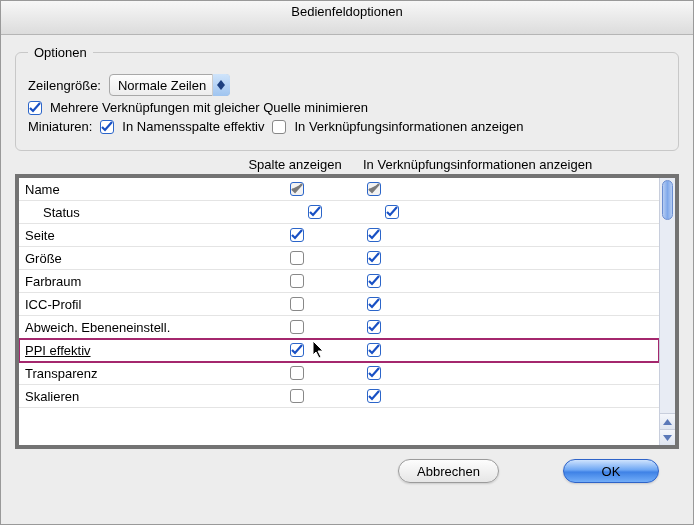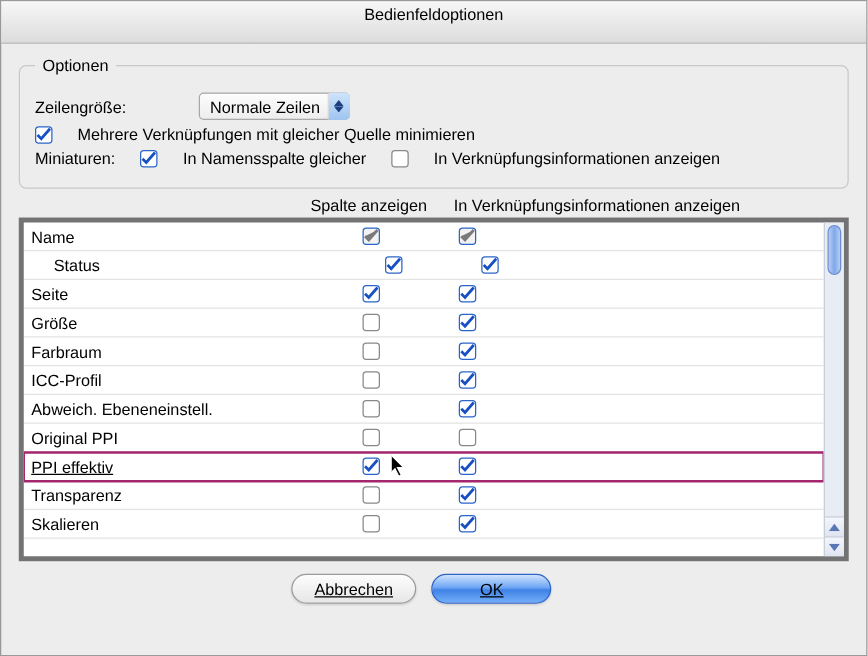--- a/index.html
+++ b/index.html
@@ -16,29 +16,28 @@
     background:linear-gradient(#f7f7f7,#dcdcdc);
     border-bottom:1px solid #b5b5b5;
     font-size:13px;
   }
   .content { padding:10px 14px 6px 14px; }
   fieldset.optgrp {
     border:1px solid #c8c8c8; border-radius:6px;
     padding:10px 12px 12px 12px; margin:0 0 6px 0;
   }
   fieldset.optgrp legend { padding:0 6px; font-size:13px; }
-  .row { display:flex; align-items:center; gap:20px; margin:4px 0; }
+  .row { display:flex; align-items:center; gap:8px; margin:4px 0; }
   select.aqua {
     font-size:13px; height:22px;
     border:1px solid #a8a8a8; border-radius:4px;
     background:linear-gradient(#fdfdfd,#ededed);
     padding:0 22px 0 8px;
     appearance:none;
     position:relative;
-    margin-left:38px;
   }
   .selwrap { position:relative; display:inline-block; }
   .selwrap .stepper {
     position:absolute; right:0; top:0; bottom:0; width:18px;
     border-left:1px solid #ccc;
     background:linear-gradient(#cfe4fb,#9fc4f0);
     border-radius:0 4px 4px 0;
     display:flex; flex-direction:column; align-items:center; justify-content:center;
     pointer-events:none;
   }
@@ -85,32 +84,33 @@
     border:1px solid #6a8dd0;
   }
   .scrollbar .btn {
     position:absolute; left:0; right:0; height:16px;
     display:flex; align-items:center; justify-content:center;
     background:linear-gradient(#f4f6fb,#dfe5f0);
   }
   .scrollbar .btn.up { bottom:16px; border-top:1px solid #c8cedc; }
   .scrollbar .btn.dn { bottom:0; border-top:1px solid #c8cedc; }
 
-  .footer { display:flex; justify-content:center; gap:12px; padding:10px 20px 0 0;text-decoration:underline; }
+  .footer { display:flex; justify-content:flex-end; gap:24px; padding:10px 20px 0 0; }
   .btnmac {
     height:24px; min-width:96px; padding:0 18px;
     border-radius:12px; font-size:13px;
     border:1px solid #9b9b9b;
     background:linear-gradient(#fdfdfd,#e6e6e6);
     box-shadow:0 1px 2px rgba(0,0,0,.15);
   }
   .btnmac.primary {
     border-color:#2e63c8;
     background:linear-gradient(#cfe3fd,#6ea7f4 45%,#3f82e6 55%,#72adf8);
     color:#000;
+    margin-left:40px;
   }
   .cursor {
     position:absolute; width:16px; height:20px; pointer-events:none;
   }
 </style>
 </head>
 <body>
 
 <div class="titlebar">Bedienfeldoptionen</div>
 
@@ -145,21 +145,21 @@
       <span>Mehrere Verknüpfungen mit gleicher Quelle minimieren</span>
     </div>
 
     <div class="row">
       <span>Miniaturen:</span>
       <span id="chk-tn" class="chk checked">
         <svg width="12" height="12">
             <path d="M1 6 L4 9 L11 1" stroke="#1850c4" stroke-width="2.2" fill="none"></path>
           </svg>
       </span>
-      <span>In Namensspalte gleicher</span>
+      <span>In Namensspalte effektiv</span>
       <span id="chk-tl" class="chk">
         
       </span>
       <span>In Verknüpfungsinformationen anzeigen</span>
     </div>
   </fieldset>
 
   <div class="hdrs">
     <div class="blank"></div>
     <div class="c1">Spalte anzeigen</div>
@@ -264,29 +264,20 @@
             <span class="chk"></span>
           </div>
           <div class="cc2">
             <span class="chk checked">
               <svg width="12" height="12" style="display: block;">
                 <path d="M1 6 L4 9 L11 1" stroke="#1850c4" stroke-width="2.2" fill="none"></path>
               </svg>
             </span>
           </div>
         </div>
-        <div class="lrow" style="position: relative;">
-          <div class="nm">Original PPI</div>
-          <div class="cc">
-            <span class="chk"></span>
-          </div>
-          <div class="cc2">
-            <span class="chk"></span>
-          </div>
-        </div>
         <div class="lrow hl" style="position: relative; text-decoration: underline;">
           <div class="nm">PPI effektiv</div>
           <div class="cc">
             <span class="chk checked">
               <svg width="12" height="12" style="display: block;">
                 <path d="M1 6 L4 9 L11 1" stroke="#1850c4" stroke-width="2.2" fill="none"></path>
               </svg>
             </span>
           </div>
           <div class="cc2">

